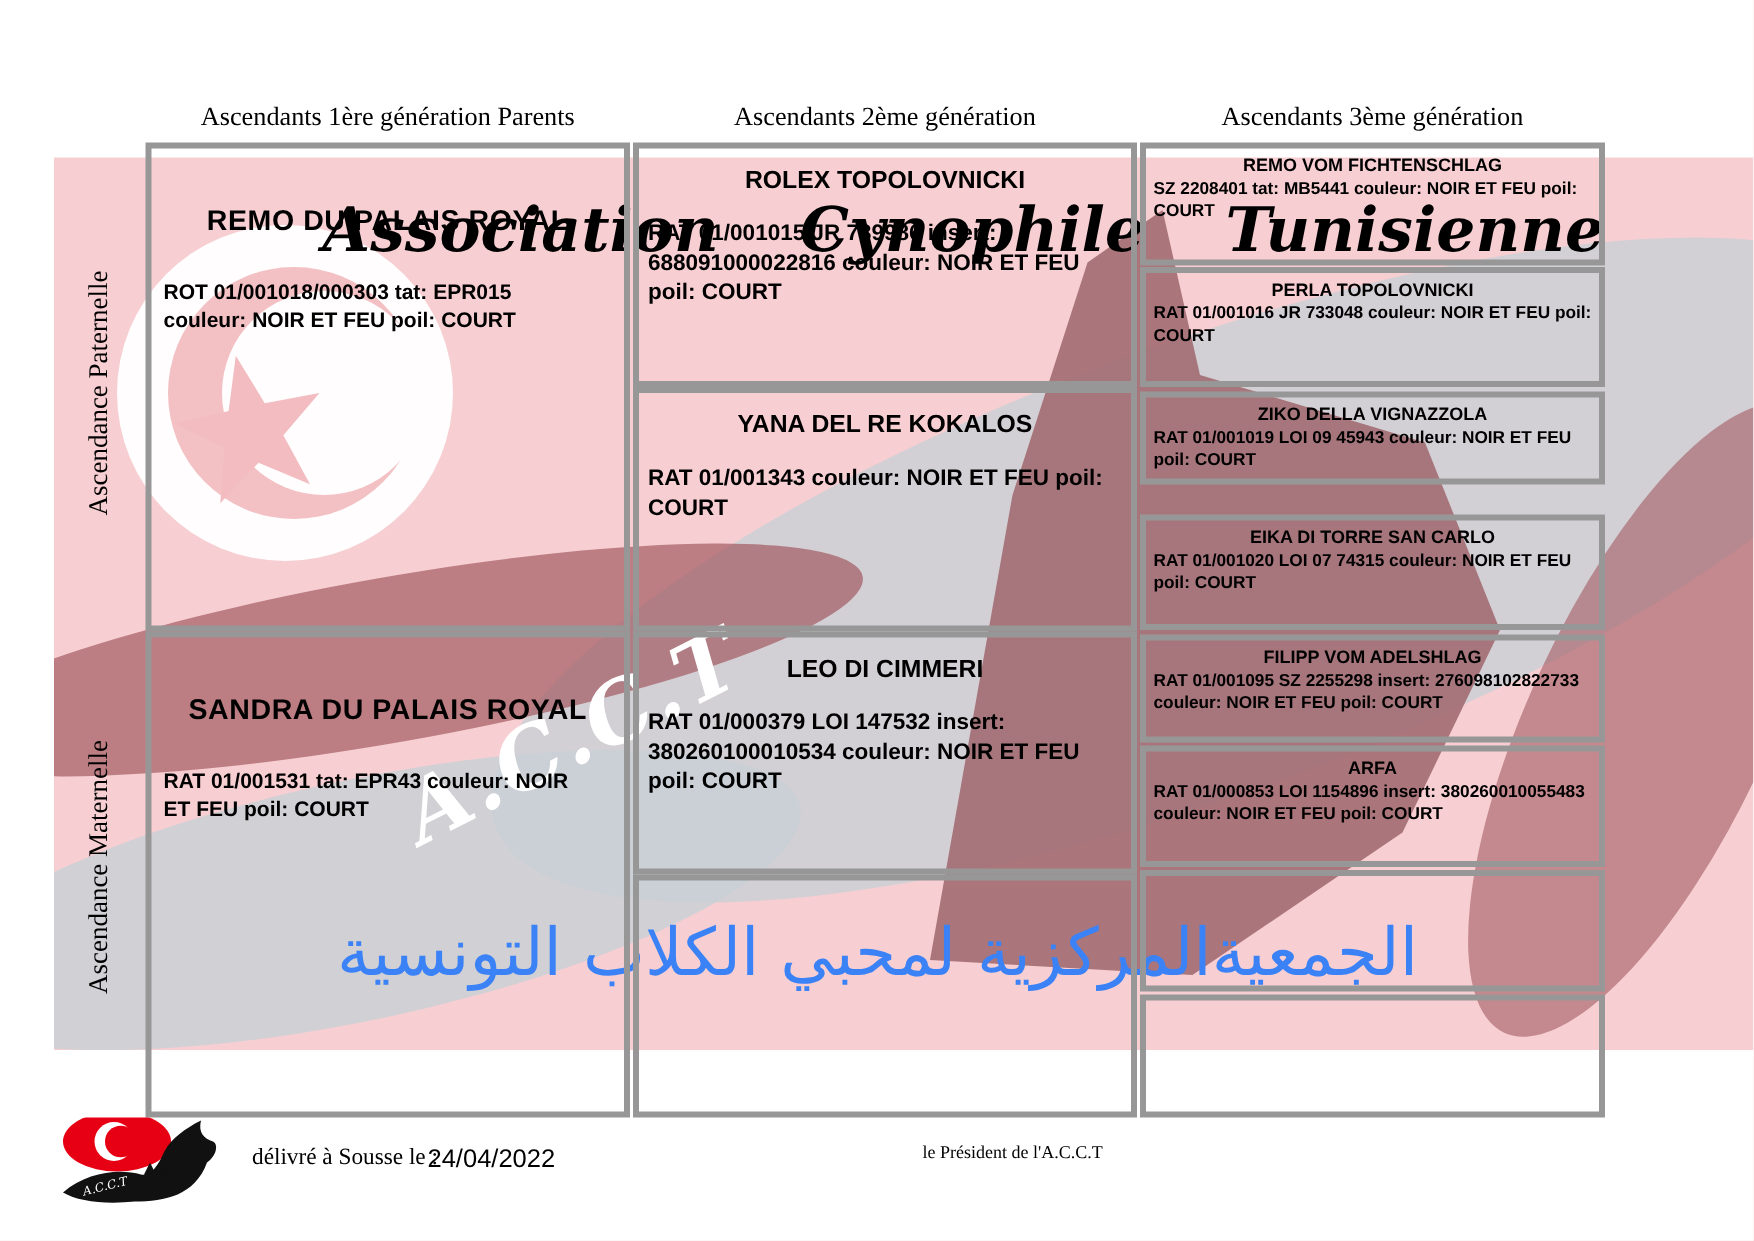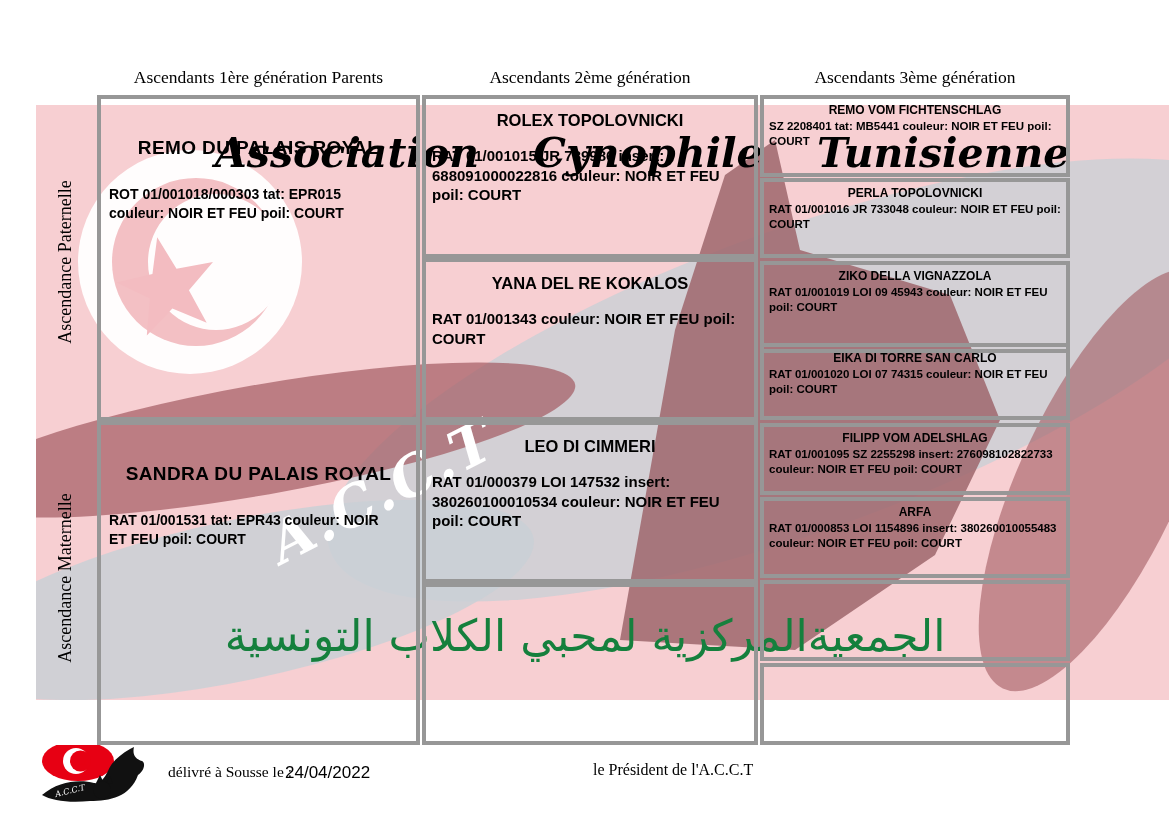--- a/index.html
+++ b/index.html
@@ -21,42 +21,42 @@
   .side-mat{left:-56px;top:568px;width:242px;}
 
   
   .wm-latin{position:absolute;left:215px;top:129px;font-family:"DejaVu Serif",serif;
        font-style:italic;font-weight:bold;font-size:41px;color:#000000;white-space:nowrap;
        word-spacing:40px;z-index:1;}
   .wm-acct{position:absolute;left:252px;top:458px;width:260px;text-align:center;
        font-family:"DejaVu Serif",serif;font-style:italic;font-weight:bold;font-size:56px;
        color:#fff;transform:rotate(-27deg);letter-spacing:2px;z-index:1;}
   .wm-arabic{position:absolute;left:110px;top:610px;width:950px;text-align:center;direction:rtl;
-       font-family:"DejaVu Sans",sans-serif;font-size:44px;color:#15803d;z-index:1;}
+       font-family:"DejaVu Sans",sans-serif;font-size:44px;color:#3b82f6;z-index:1;}
 
   
   .box{position:absolute;border:4px solid #979797;box-sizing:border-box;background:transparent;z-index:2;}
   .col1{left:97px;width:323px}
   .col2{left:422px;width:336px}
   .col3{left:760px;width:310px}
   .title{font-weight:bold;text-align:center;}
   .details{font-weight:bold;text-align:left;}
   .t1{font-size:19px;padding-top:38px;letter-spacing:.4px}
   .d1{font-size:14px;padding:26px 24px 0 8px;line-height:1.35}
   .t2{font-size:16.5px;padding-top:12px}
   .d2{font-size:15px;padding:16px 6px 0 6px;line-height:1.3}
   .t3{font-size:12px;padding-top:4px}
   .d3{font-size:11.5px;padding:2px 5px 0 5px;line-height:1.27}
 
   
   .foot-issued{position:absolute;left:168px;top:763px;font-family:"Liberation Serif",serif;
        font-size:15.5px;z-index:3;}
   .foot-date{position:absolute;left:285px;top:763px;font-size:17px;font-weight:normal;z-index:3;}
-  .foot-president{position:absolute;left:593px;top:761px;font-family:"Liberation Serif",serif;
-       font-size:16px;z-index:3;}
+  .foot-president{position:absolute;left:615px;top:761px;font-family:"Liberation Serif",serif;
+       font-size:12px;z-index:3;}
   .logo{position:absolute;left:36px;top:745px;z-index:3;}
 </style>
 </head>
 <body>
 
 <div class="page">
 
   <svg class="bgsvg" width="1169" height="827" viewBox="0 0 1169 827">
     <defs>
       <clipPath id="band">
@@ -115,21 +115,21 @@
   </div>
 
   <div class="box col3" style="top:95px;height:82px">
     <div class="title t3">REMO VOM FICHTENSCHLAG</div>
     <div class="details d3">SZ 2208401 tat: MB5441 couleur: NOIR ET FEU poil: COURT</div>
   </div>
   <div class="box col3" style="top:178px;height:80px">
     <div class="title t3">PERLA TOPOLOVNICKI</div>
     <div class="details d3">RAT 01/001016 JR 733048 couleur: NOIR ET FEU poil: COURT</div>
   </div>
-  <div class="box col3" style="top:261px;height:92px">
+  <div class="box col3" style="top:261px;height:62px">
     <div class="title t3">ZIKO DELLA VIGNAZZOLA</div>
     <div class="details d3">RAT 01/001019 LOI 09 45943 couleur: NOIR ET FEU poil: COURT</div>
   </div>
   <div class="box col3" style="top:343px;height:77px">
     <div class="title t3">EIKA DI TORRE SAN CARLO</div>
     <div class="details d3">RAT 01/001020 LOI 07 74315 couleur: NOIR ET FEU poil: COURT</div>
   </div>
   <div class="box col3" style="top:423px;height:72px">
     <div class="title t3">FILIPP VOM ADELSHLAG</div>
     <div class="details d3">RAT 01/001095 SZ 2255298 insert: 276098102822733 couleur: NOIR ET FEU poil: COURT</div>

